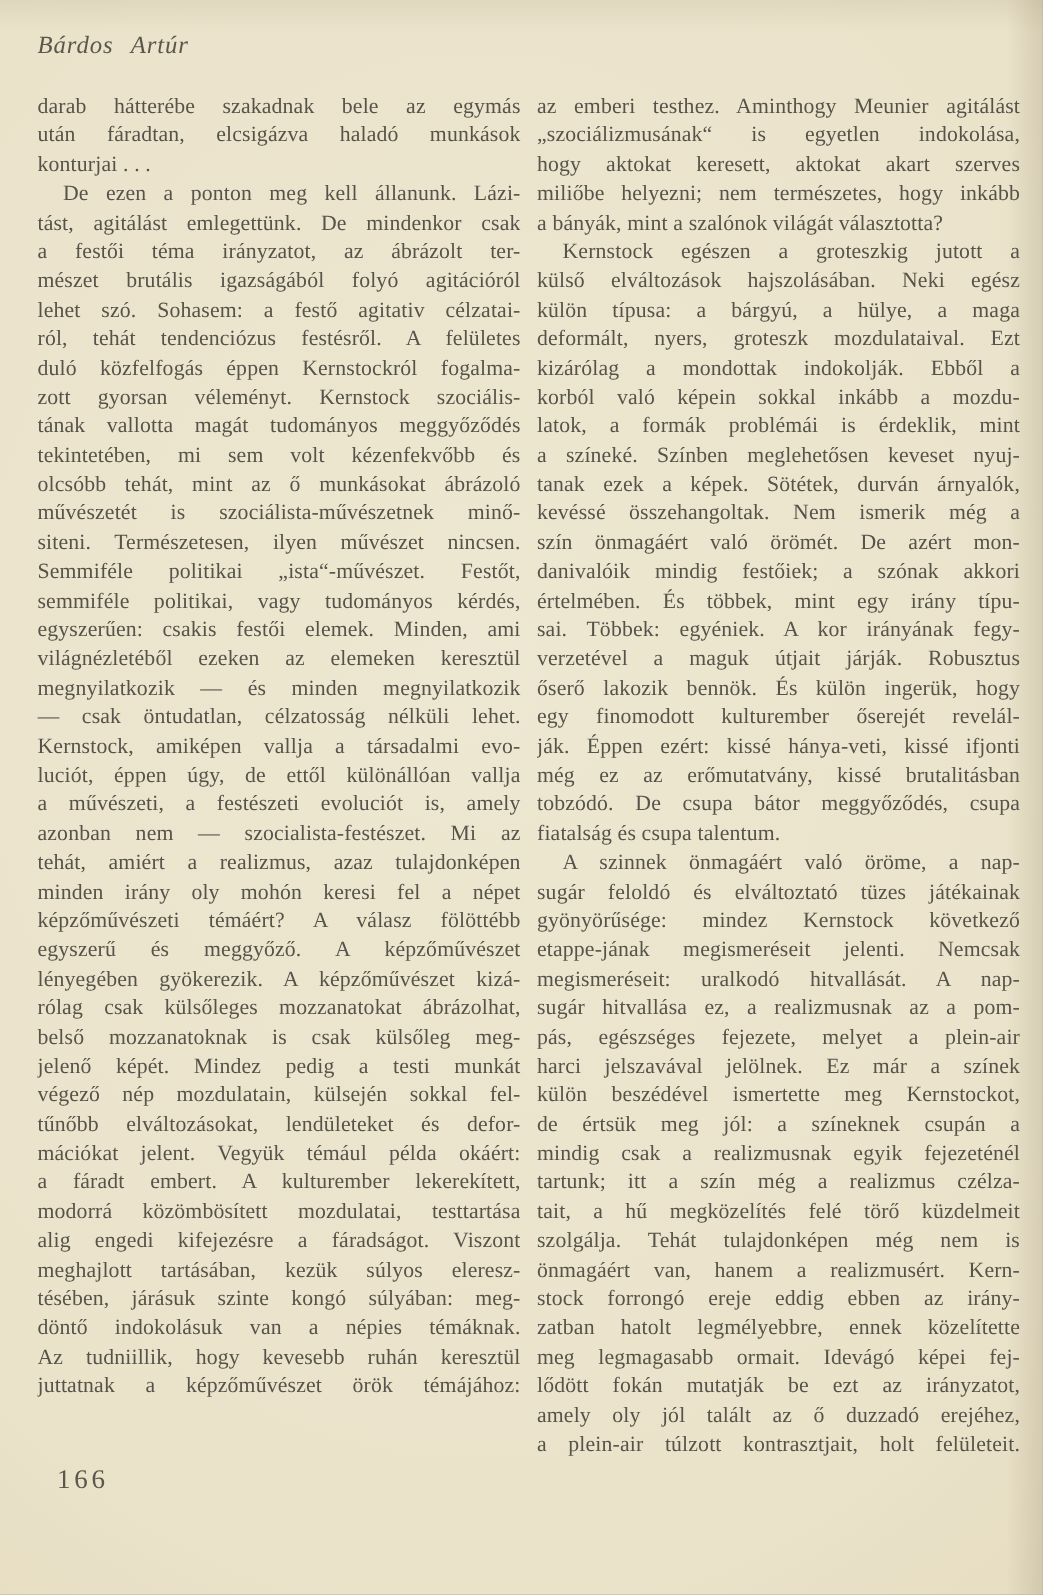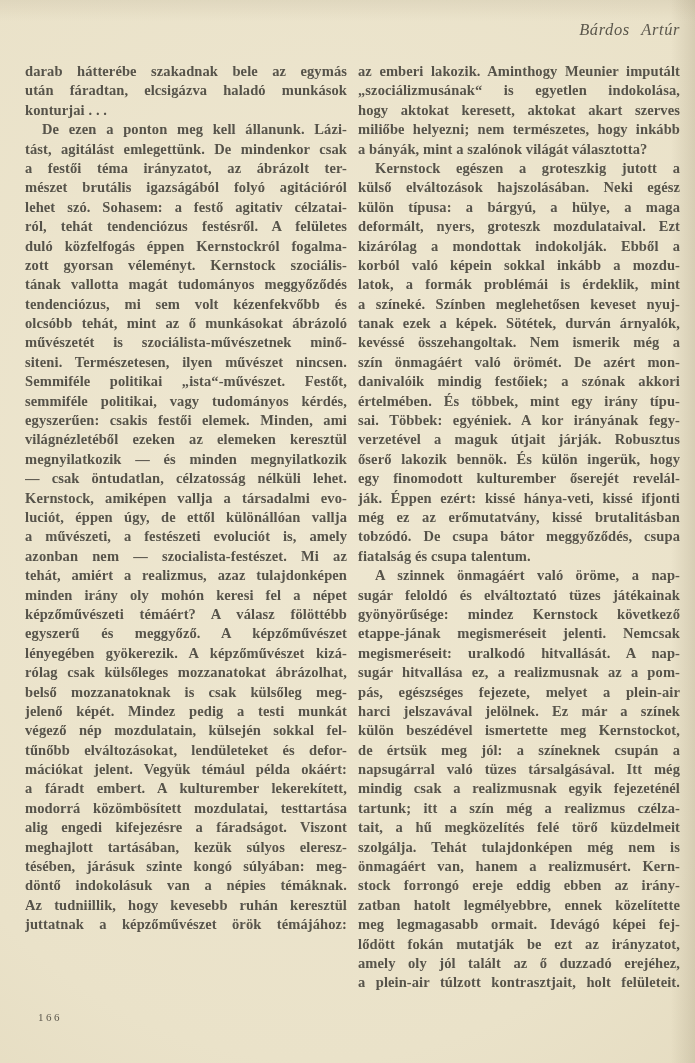--- a/index.html
+++ b/index.html
@@ -20,53 +20,53 @@
     overflow:hidden;
     color:var(--ink);
     background:
       linear-gradient(to right, rgba(90,75,45,0) 96.5%, rgba(90,75,45,0.14) 100%),
       linear-gradient(to bottom, rgba(90,75,45,0.08) 0%, rgba(90,75,45,0) 2%),
       radial-gradient(130% 105% at 46% 42%, var(--paper-light) 0%, var(--paper) 55%, var(--paper-dark) 100%);
   }
   .running-head{
     position:absolute;
     top:20px;left:25px;width:655px;
-    text-align:right;
+    text-align:left;
     font-style:italic;
     font-size:16.5px;
     letter-spacing:0.6px;
     word-spacing:7px;
     color:#5b574c;
   }
   .columns{
     position:absolute;
     top:62px;left:25px;width:655px;
     display:flex;
     gap:11px;
   }
   .col{
     width:322px;
     font-size:14.5px;
     line-height:19.4px;
     letter-spacing:0.1px;
   }
-  .para{margin:0;padding:0;font-weight:bold;}
+  .para{margin:0;padding:0;}
   .line{
     text-align:justify;
     text-align-last:justify;
     white-space:normal;
     height:19.4px;
     overflow:hidden;
   }
   .line.endline{text-align-last:left;}
   .line.indent{text-indent:17px;}
   .page-number{
     position:absolute;
-    left:38px;top:1011px;
-    font-size:11px;
+    left:38px;top:976px;
+    font-size:18px;
     letter-spacing:2.5px;
     color:#5b574c;
   }
 </style>
 </head>
 <body>
 
 <div class="page">
   <div class="running-head">Bárdos Artúr</div>
 
@@ -80,21 +80,21 @@
         <div class="para">
           <div class="line indent">De ezen a ponton meg kell állanunk. Lázi-</div>
           <div class="line">tást, agitálást emlegettünk. De mindenkor csak</div>
           <div class="line">a festői téma irányzatot, az ábrázolt ter-</div>
           <div class="line">mészet brutális igazságából folyó agitációról</div>
           <div class="line">lehet szó. Sohasem: a festő agitativ célzatai-</div>
           <div class="line">ról, tehát tendenciózus festésről. A felületes</div>
           <div class="line">duló közfelfogás éppen Kernstockról fogalma-</div>
           <div class="line">zott gyorsan véleményt. Kernstock szociális-</div>
           <div class="line">tának vallotta magát tudományos meggyőződés</div>
-          <div class="line">tendenciózus, mi sem volt kézenfekvőbb és</div>
+          <div class="line">tekintetében, mi sem volt kézenfekvőbb és</div>
           <div class="line">olcsóbb tehát, mint az ő munkásokat ábrázoló</div>
           <div class="line">művészetét is szociálista-művészetnek minő-</div>
           <div class="line">siteni. Természetesen, ilyen művészet nincsen.</div>
           <div class="line">Semmiféle politikai „ista“-művészet. Festőt,</div>
           <div class="line">semmiféle politikai, vagy tudományos kérdés,</div>
           <div class="line">egyszerűen: csakis festői elemek. Minden, ami</div>
           <div class="line">világnézletéből ezeken az elemeken keresztül</div>
           <div class="line">megnyilatkozik — és minden megnyilatkozik</div>
           <div class="line">— csak öntudatlan, célzatosság nélküli lehet.</div>
           <div class="line">Kernstock, amiképen vallja a társadalmi evo-</div>
@@ -117,21 +117,21 @@
           <div class="line">alig engedi kifejezésre a fáradságot. Viszont</div>
           <div class="line">meghajlott tartásában, kezük súlyos eleresz-</div>
           <div class="line">tésében, járásuk szinte kongó súlyában: meg-</div>
           <div class="line">döntő indokolásuk van a népies témáknak.</div>
           <div class="line">Az tudniillik, hogy kevesebb ruhán keresztül</div>
           <div class="line">juttatnak a képzőművészet örök témájához:</div>
         </div>
       </div>
     <div class="col">
         <div class="para">
-          <div class="line">az emberi lakozik. Aminthogy Meunier imputált</div>
+          <div class="line">az emberi testhez. Aminthogy Meunier agitálást</div>
           <div class="line">„szociálizmusának“ is egyetlen indokolása,</div>
           <div class="line">hogy aktokat keresett, aktokat akart szerves</div>
           <div class="line">miliőbe helyezni; nem természetes, hogy inkább</div>
           <div class="line endline">a bányák, mint a szalónok világát választotta?</div>
         </div>
         <div class="para">
           <div class="line indent">Kernstock egészen a groteszkig jutott a</div>
           <div class="line">külső elváltozások hajszolásában. Neki egész</div>
           <div class="line">külön típusa: a bárgyú, a hülye, a maga</div>
           <div class="line">deformált, nyers, groteszk mozdulataival. Ezt</div>
@@ -157,21 +157,20 @@
           <div class="line indent">A szinnek önmagáért való öröme, a nap-</div>
           <div class="line">sugár feloldó és elváltoztató tüzes játékainak</div>
           <div class="line">gyönyörűsége: mindez Kernstock következő</div>
           <div class="line">etappe-jának megismeréseit jelenti. Nemcsak</div>
           <div class="line">megismeréseit: uralkodó hitvallását. A nap-</div>
           <div class="line">sugár hitvallása ez, a realizmusnak az a pom-</div>
           <div class="line">pás, egészséges fejezete, melyet a plein-air</div>
           <div class="line">harci jelszavával jelölnek. Ez már a színek</div>
           <div class="line">külön beszédével ismertette meg Kernstockot,</div>
           <div class="line">de értsük meg jól: a színeknek csupán a</div>
-          <div class="line">napsugárral való tüzes társalgásával. Itt még</div>
           <div class="line">mindig csak a realizmusnak egyik fejezeténél</div>
           <div class="line">tartunk; itt a szín még a realizmus czélza-</div>
           <div class="line">tait, a hű megközelítés felé törő küzdelmeit</div>
           <div class="line">szolgálja. Tehát tulajdonképen még nem is</div>
           <div class="line">önmagáért van, hanem a realizmusért. Kern-</div>
           <div class="line">stock forrongó ereje eddig ebben az irány-</div>
           <div class="line">zatban hatolt legmélyebbre, ennek közelítette</div>
           <div class="line">meg legmagasabb ormait. Idevágó képei fej-</div>
           <div class="line">lődött fokán mutatják be ezt az irányzatot,</div>
           <div class="line">amely oly jól talált az ő duzzadó erejéhez,</div>

